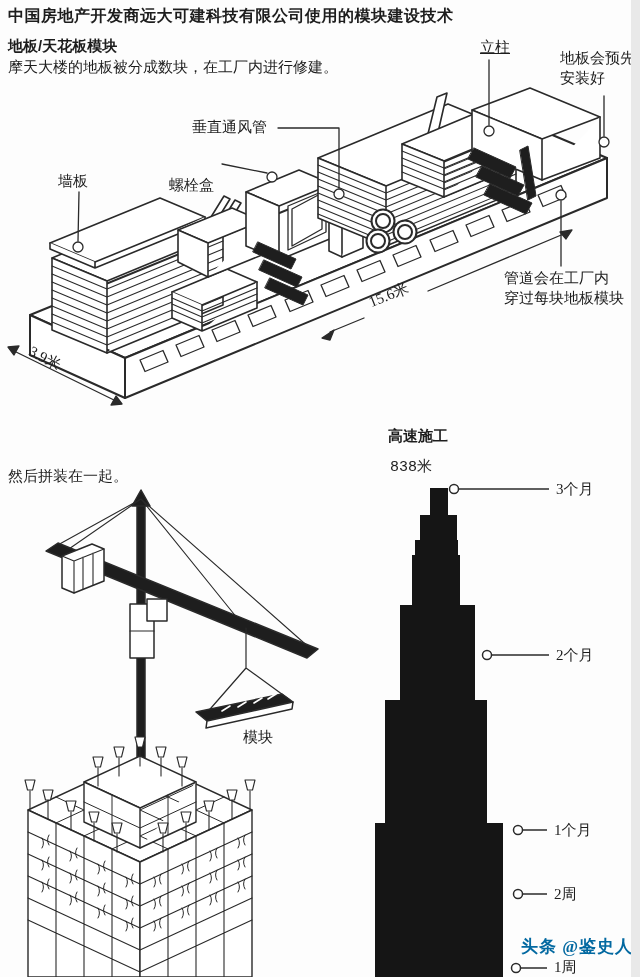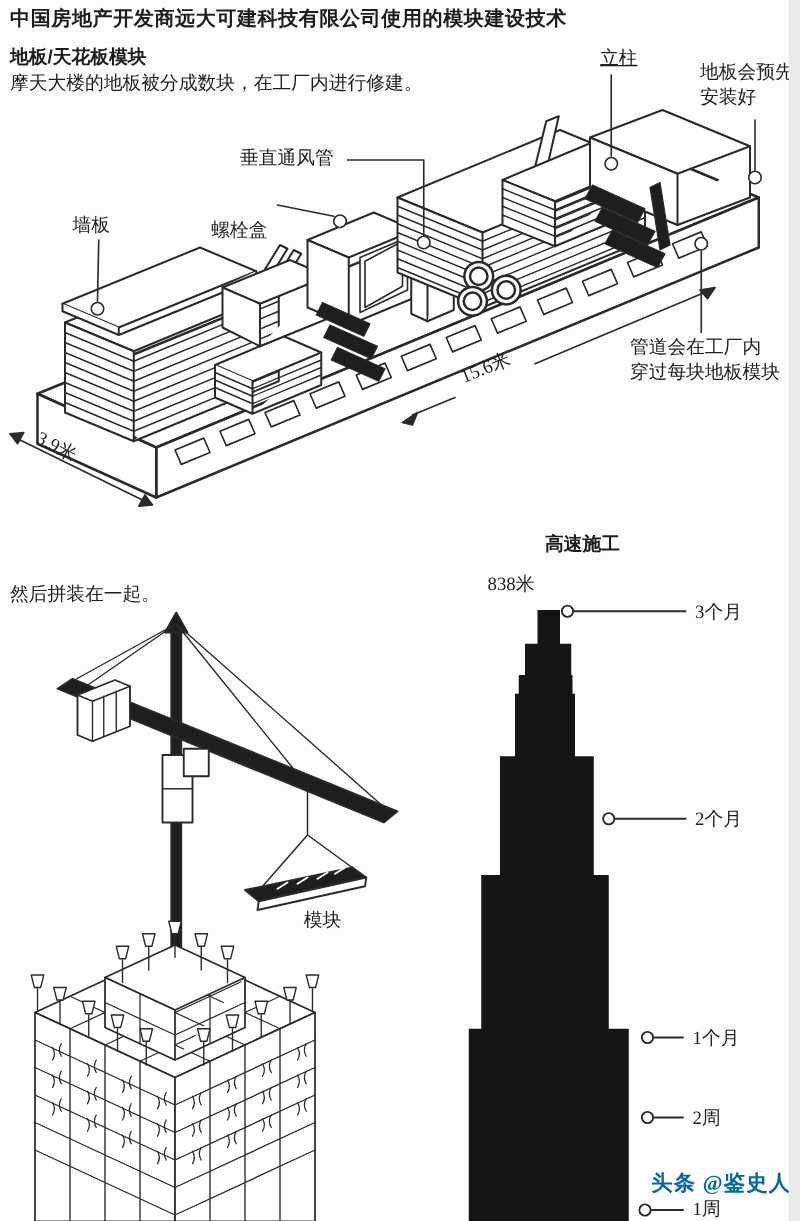--- a/index.html
+++ b/index.html
@@ -273,22 +273,22 @@
   <div class="lbl" style="left:504px;top:268px;">
     <div>管道会在工厂内</div>
     <div>穿过每块地板模块</div>
   </div>
   <div class="lbl rot" style="left:368px;top:285px;transform:rotate(-22deg);">15.6米</div>
   <div class="lbl rot" style="left:28px;top:348px;transform:rotate(28deg);">3.9米</div>
 
   <div class="lbl" style="left:8px;top:466px;">然后拼装在一起。</div>
   <div class="lbl" style="left:243px;top:727px;">模块</div>
 
-  <div class="lbl hdr" style="left:388px;top:426px;margin-left:48px;">高速施工</div>
-  <div class="lbl" style="left:390px;top:458px;">838米</div>
+  <div class="lbl hdr" style="left:388px;top:426px;">高速施工</div>
+  <div class="lbl" style="left:390px;top:458px;font-family:Liberation Mono, monospace;">838米</div>
 
   <div class="ms" style="left:556px;top:480px;">3个月</div>
   <div class="ms" style="left:556px;top:646px;">2个月</div>
   <div class="ms" style="left:554px;top:821px;">1个月</div>
   <div class="ms" style="left:554px;top:885px;">2周</div>
   <div class="ms" style="left:554px;top:958px;">1周</div>
 
   <div class="lbl wm" style="left:521px;top:937px;">头条 @鉴史人</div>
 </div>
 

